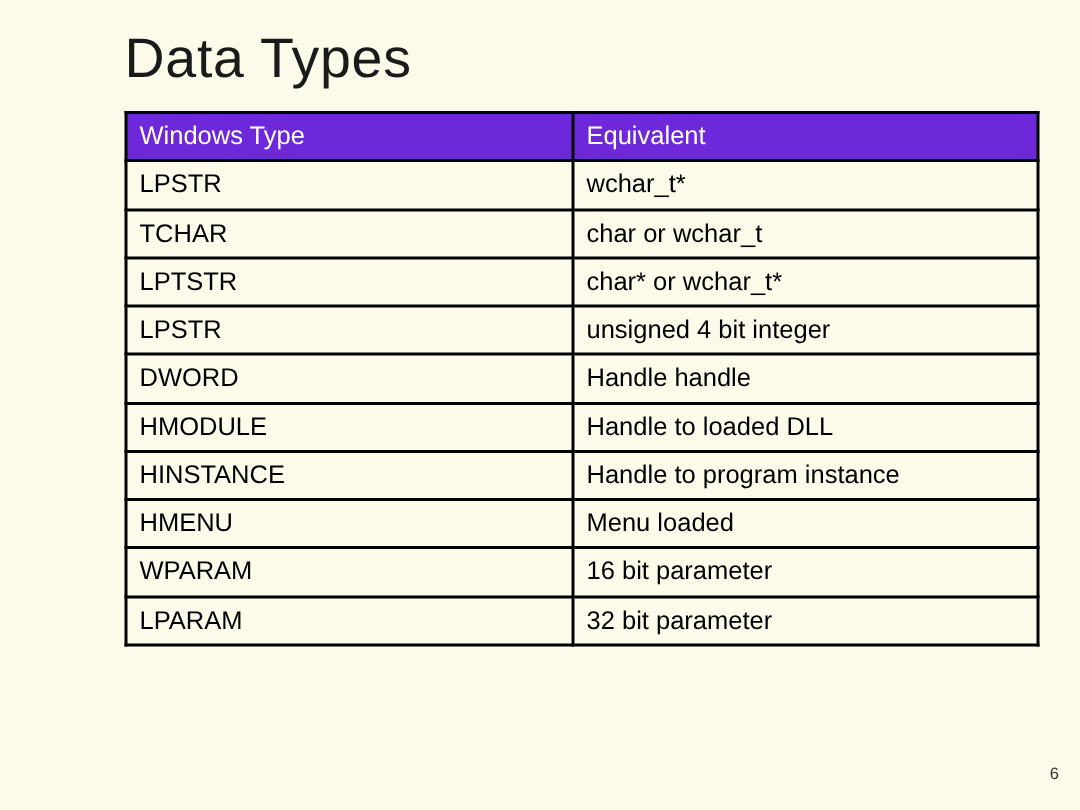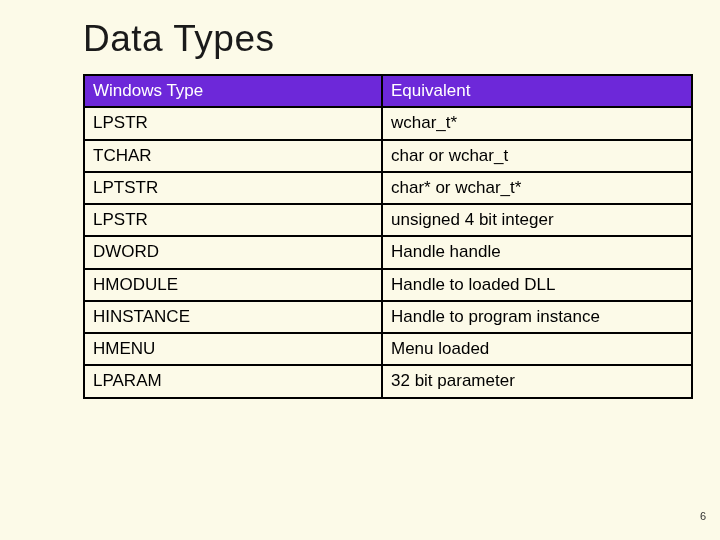--- a/index.html
+++ b/index.html
@@ -98,20 +98,24 @@
       </tr>
       <tr>
         <td>HINSTANCE</td>
         <td>Handle to program instance</td>
       </tr>
       <tr>
         <td>HMENU</td>
         <td>Menu loaded</td>
       </tr>
       <tr>
+        <td>WPARAM</td>
+        <td>16 bit parameter</td>
+      </tr>
+      <tr>
         <td>LPARAM</td>
         <td>32 bit parameter</td>
       </tr>
     </tbody>
   </table>
 
   <div class="page-num">6</div>
 </div>
 
 </body></html>

